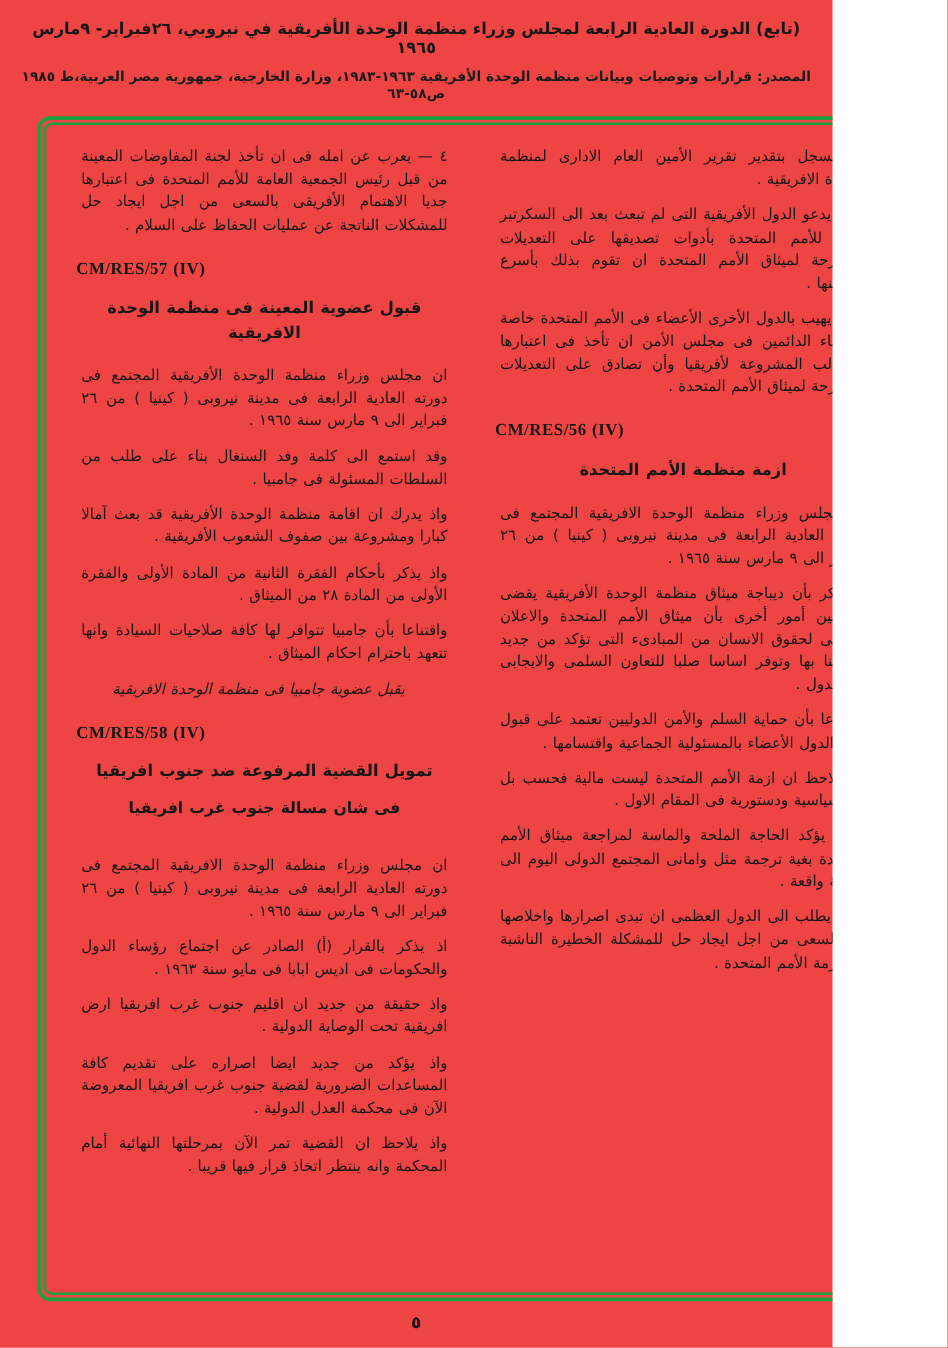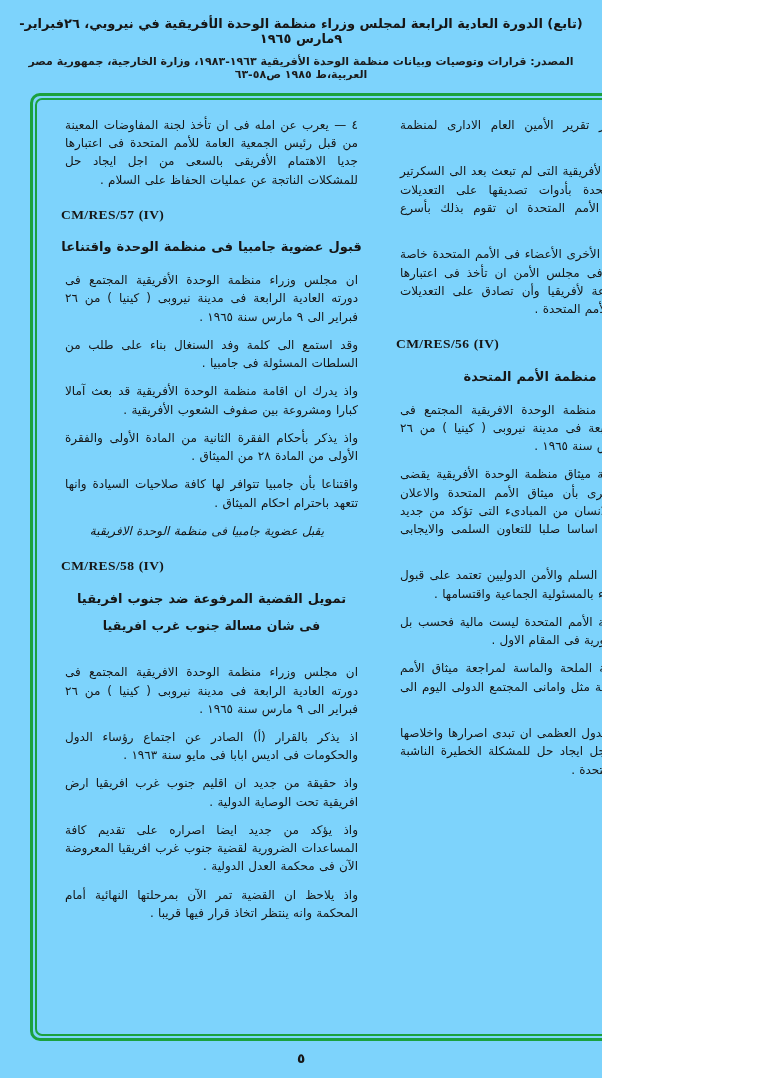--- a/index.html
+++ b/index.html
@@ -3,21 +3,21 @@
 <meta charset="utf-8">
 <style>
   :root{ --green:#1ba13e; --ink:#161616; }
   html,body{margin:0;padding:0;}
   body{
     width:758px;height:1078px;
     background:#ffffff;
     font-family:"DejaVu Sans",sans-serif;
     color:var(--ink);
   }
-  .page{position:relative;width:602px;height:1078px;background:#7dd3fc;overflow:hidden;}
+  .page{position:relative;width:666px;height:1078px;background:#ef4444;overflow:hidden;}
 
   
   .header{position:absolute;top:16px;left:14px;right:14px;text-align:center;direction:rtl;}
   .header-line1{font-size:13px;font-weight:700;letter-spacing:0.1px;}
   .header-line2{font-size:11px;font-weight:700;margin-top:9px;color:#1c1c1c;}
 
   
   .frame{
     position:absolute;left:30px;top:93px;width:698px;height:948px;
     box-sizing:border-box;border:3px solid var(--green);border-radius:10px;
@@ -89,21 +89,21 @@
           <div class="blk p">ان مجلس وزراء منظمة الوحدة الافريقية المجتمع فى دورته العادية الرابعة فى مدينة نيروبى ( كينيا ) من ٢٦ فبراير الى ٩ مارس سنة ١٩٦٥ .</div>
           <div class="blk p">اذ يذكر بأن ديباجة ميثاق منظمة الوحدة الأفريقية يقضى من بين أمور أخرى بأن ميثاق الأمم المتحدة والاعلان العالمى لحقوق الانسان من المبادىء التى تؤكد من جديد التزامنا بها وتوفر اساسا صلبا للتعاون السلمى والايجابى بين الدول .</div>
           <div class="blk p">واقتناعا بأن حماية السلم والأمن الدوليين تعتمد على قبول كافة الدول الأعضاء بالمسئولية الجماعية واقتسامها .</div>
           <div class="blk p">واذ يلاحظ ان ازمة الأمم المتحدة ليست مالية فحسب بل هى سياسية ودستورية فى المقام الاول .</div>
           <div class="blk p">٢ — يؤكد الحاجة الملحة والماسة لمراجعة ميثاق الأمم المتحدة بغية ترجمة مثل وامانى المجتمع الدولى اليوم الى حقيقة واقعة .</div>
           <div class="blk p">٣ — يطلب الى الدول العظمى ان تبدى اصرارها واخلاصها فى السعى من اجل ايجاد حل للمشكلة الخطيرة الناشبة عن ازمة الأمم المتحدة .</div>
         </div>
       <div class="col">
           <div class="blk p">٤ — يعرب عن امله فى ان تأخذ لجنة المفاوضات المعينة من قبل رئيس الجمعية العامة للأمم المتحدة فى اعتبارها جديا الاهتمام الأفريقى بالسعى من اجل ايجاد حل للمشكلات الناتجة عن عمليات الحفاظ على السلام .</div>
           <div class="blk res">CM/RES/57 (IV)</div>
-          <div class="blk h">قبول عضوية جامبيا فى منظمة الوحدة واقتناعا</div>
+          <div class="blk h">قبول عضوية المعينة فى منظمة الوحدة الافريقية</div>
           <div class="blk p">ان مجلس وزراء منظمة الوحدة الأفريقية المجتمع فى دورته العادية الرابعة فى مدينة نيروبى ( كينيا ) من ٢٦ فبراير الى ٩ مارس سنة ١٩٦٥ .</div>
           <div class="blk p">وقد استمع الى كلمة وفد السنغال بناء على طلب من السلطات المسئولة فى جامبيا .</div>
           <div class="blk p">واذ يدرك ان اقامة منظمة الوحدة الأفريقية قد بعث آمالا كبارا ومشروعة بين صفوف الشعوب الأفريقية .</div>
           <div class="blk p">واذ يذكر بأحكام الفقرة الثانية من المادة الأولى والفقرة الأولى من المادة ٢٨ من الميثاق .</div>
           <div class="blk p">واقتناعا بأن جامبيا تتوافر لها كافة صلاحيات السيادة وانها تتعهد باحترام احكام الميثاق .</div>
           <div class="blk pi">يقبل عضوية جامبيا فى منظمة الوحدة الافريقية</div>
           <div class="blk res">CM/RES/58 (IV)</div>
           <div class="blk h">تمويل القضية المرفوعة ضد جنوب افريقيا</div>
           <div class="blk h2">فى شان مسالة جنوب غرب افريقيا</div>
           <div class="blk p">ان مجلس وزراء منظمة الوحدة الافريقية المجتمع فى دورته العادية الرابعة فى مدينة نيروبى ( كينيا ) من ٢٦ فبراير الى ٩ مارس سنة ١٩٦٥ .</div>

